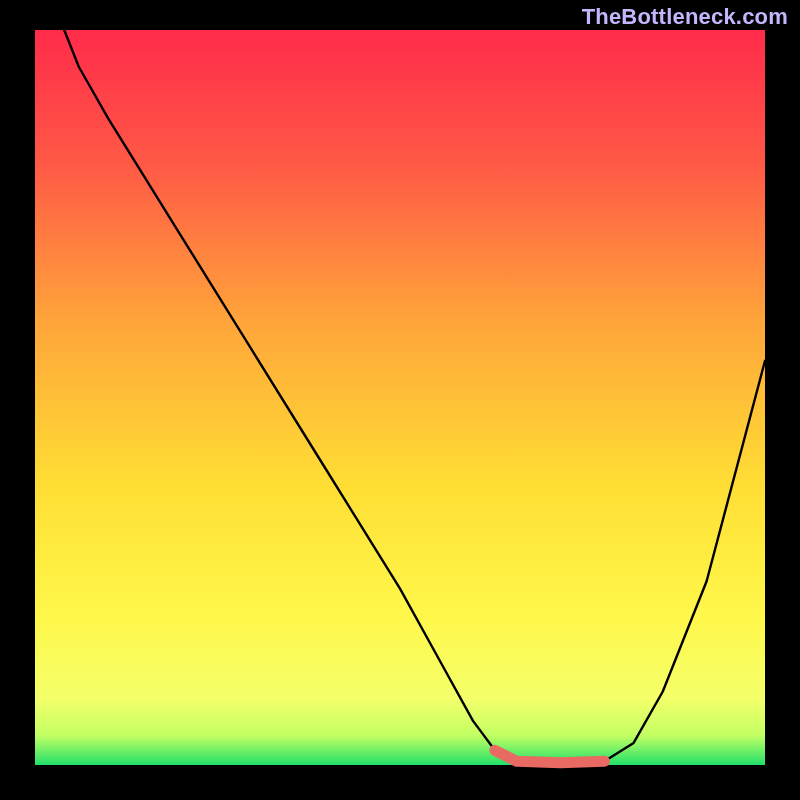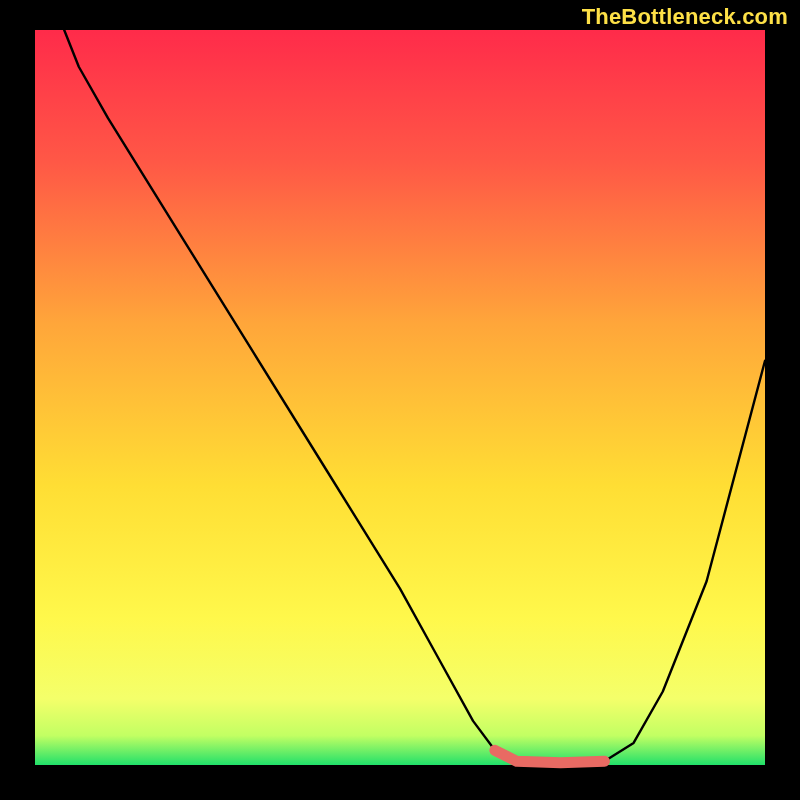--- a/index.html
+++ b/index.html
@@ -16,21 +16,21 @@
     height: 800px;
     background: #000;
   }
   .watermark {
     position: absolute;
     top: 4px;
     right: 12px;
     font-family: Arial, Helvetica, sans-serif;
     font-size: 22px;
     font-weight: 600;
-    color: #fde047;
+    color: #c4b5fd;
     letter-spacing: 0.2px;
     z-index: 30;
   }
   svg.plot {
     position: absolute;
     left: 0;
     top: 0;
     width: 800px;
     height: 800px;
   }

